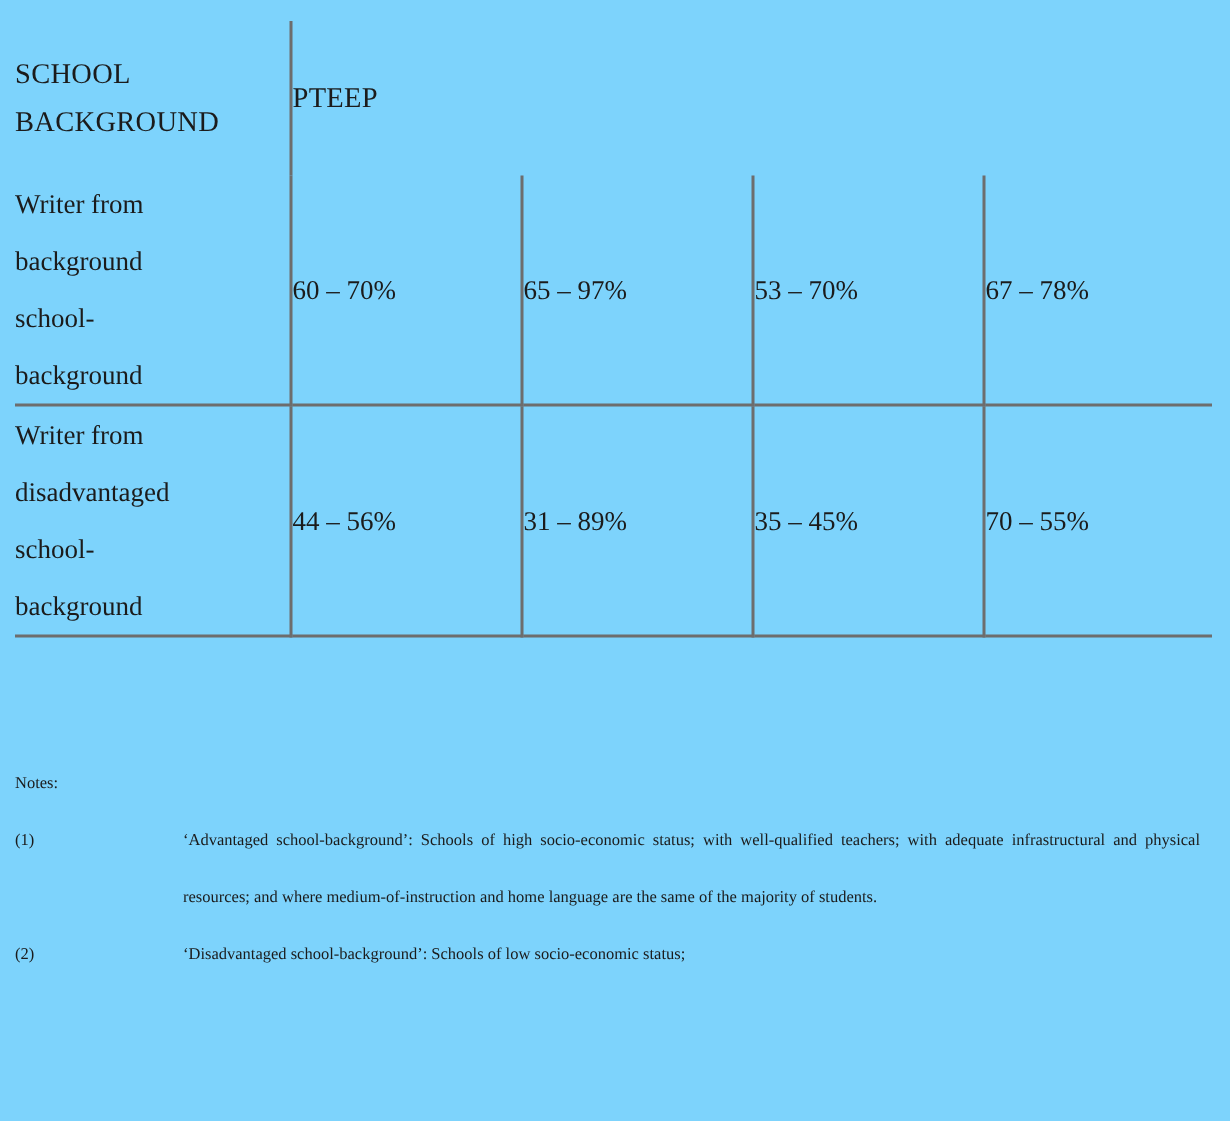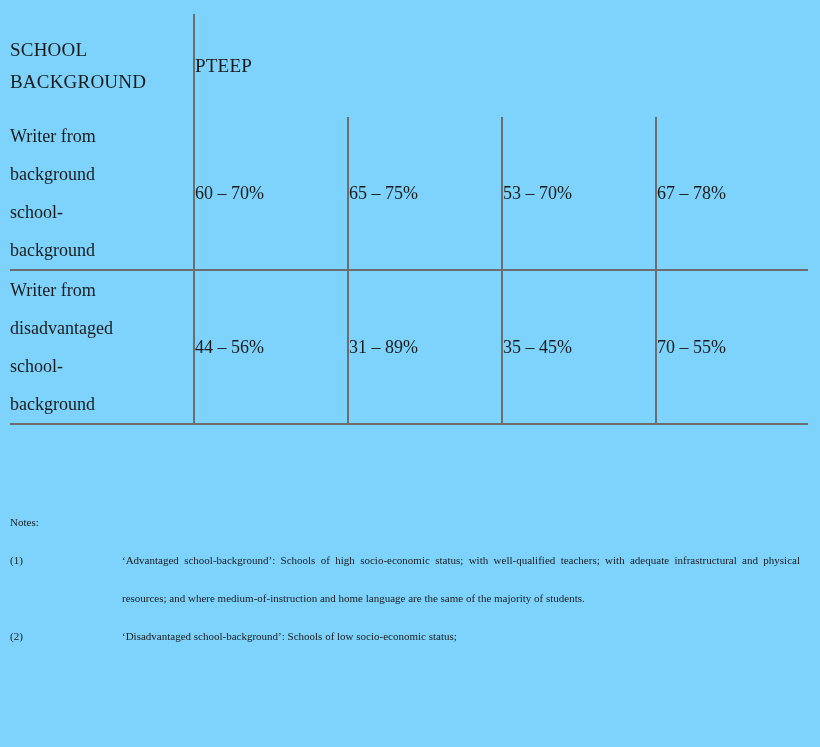--- a/index.html
+++ b/index.html
@@ -150,21 +150,21 @@
 
 
         <tr>
           <td class="rowlabel vline-r rule-bottom">
             <div>Writer from</div>
             <div>background</div>
             <div>school-</div>
             <div>background</div>
           </td>
           <td class="datacell vline-r rule-bottom">60 – 70%</td>
-          <td class="datacell vline-r rule-bottom">65 – 75%</td>
+          <td class="datacell vline-r rule-bottom">65 – 97%</td>
           <td class="datacell vline-r rule-bottom">53 – 70%</td>
           <td class="datacell rule-bottom">67 – 78%</td>
         </tr>
 
         <tr>
           <td class="rowlabel vline-r rule-bottom">
             <div>Writer from</div>
             <div>disadvantaged</div>
             <div>school-</div>
             <div>background</div>

